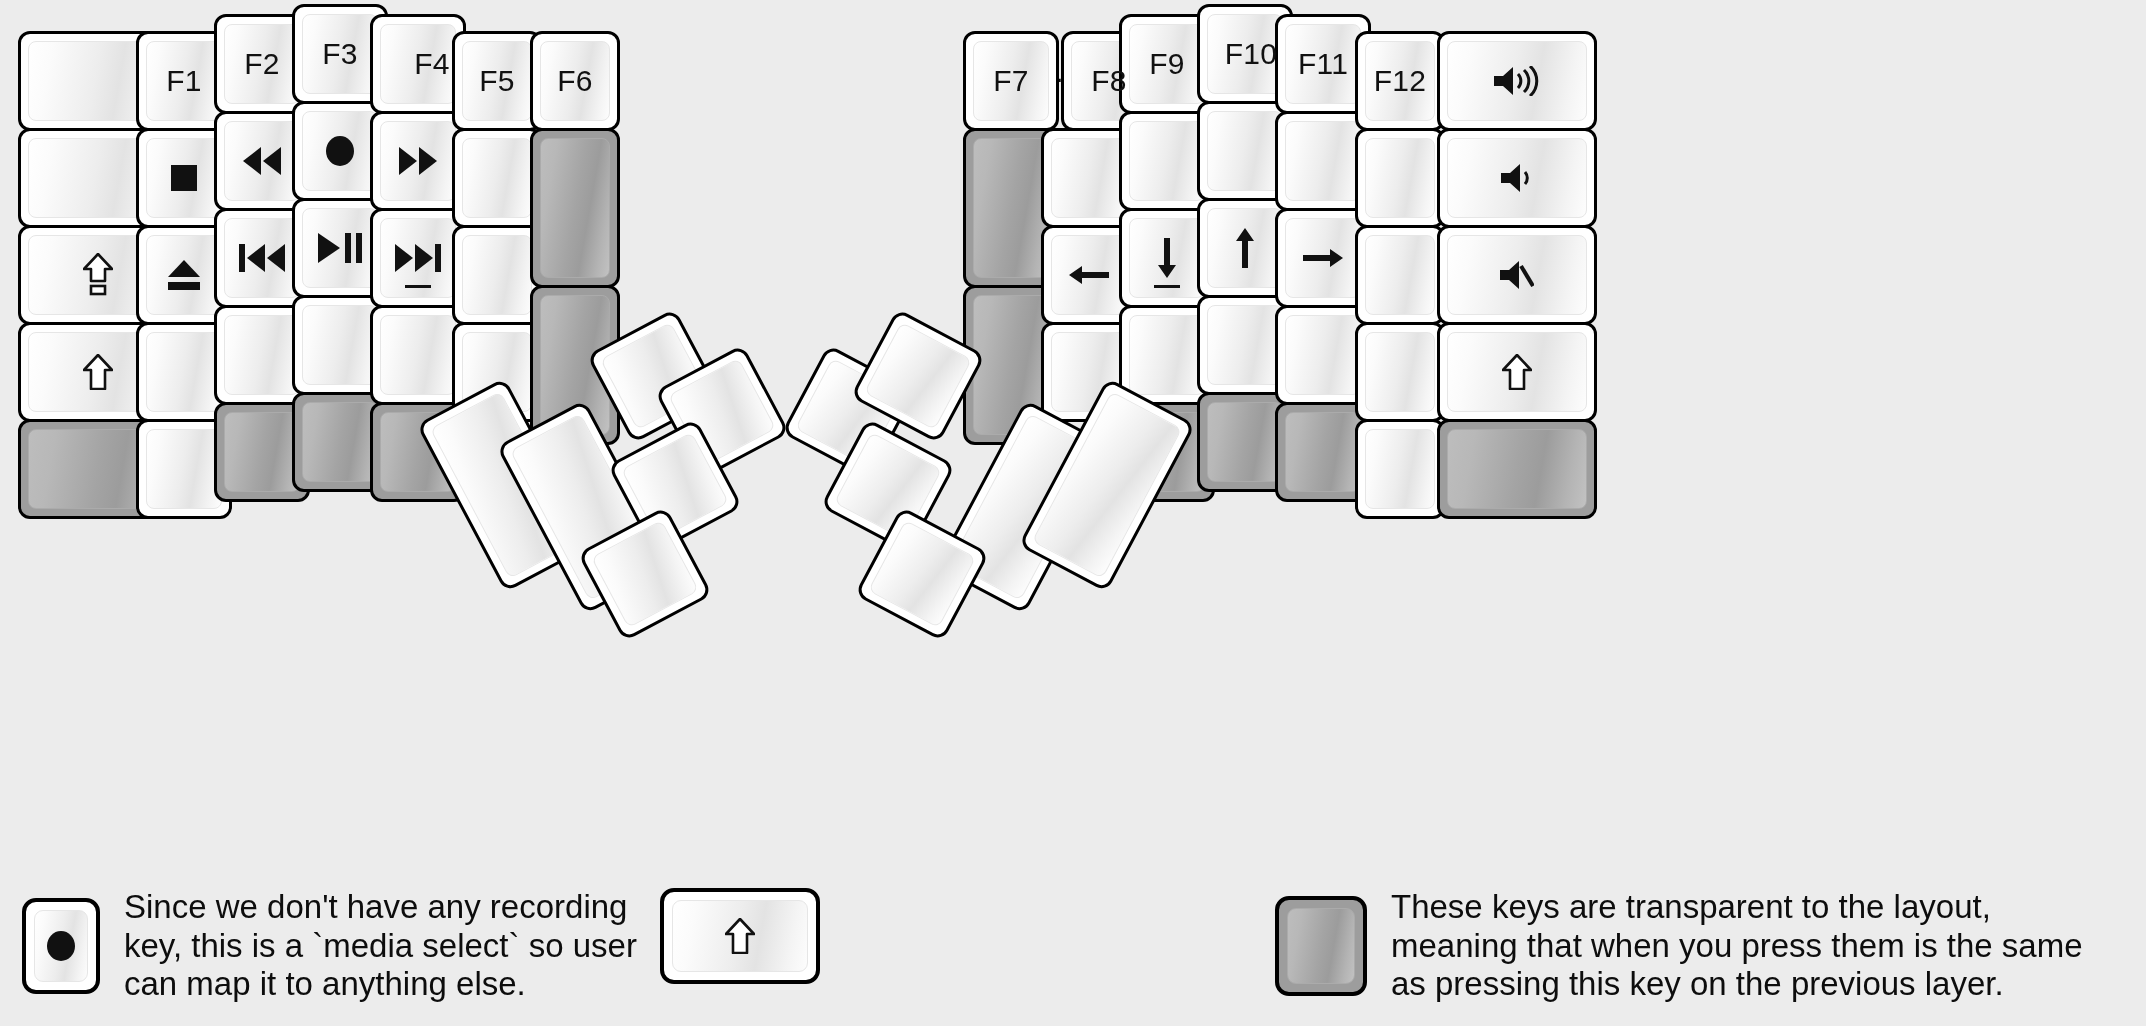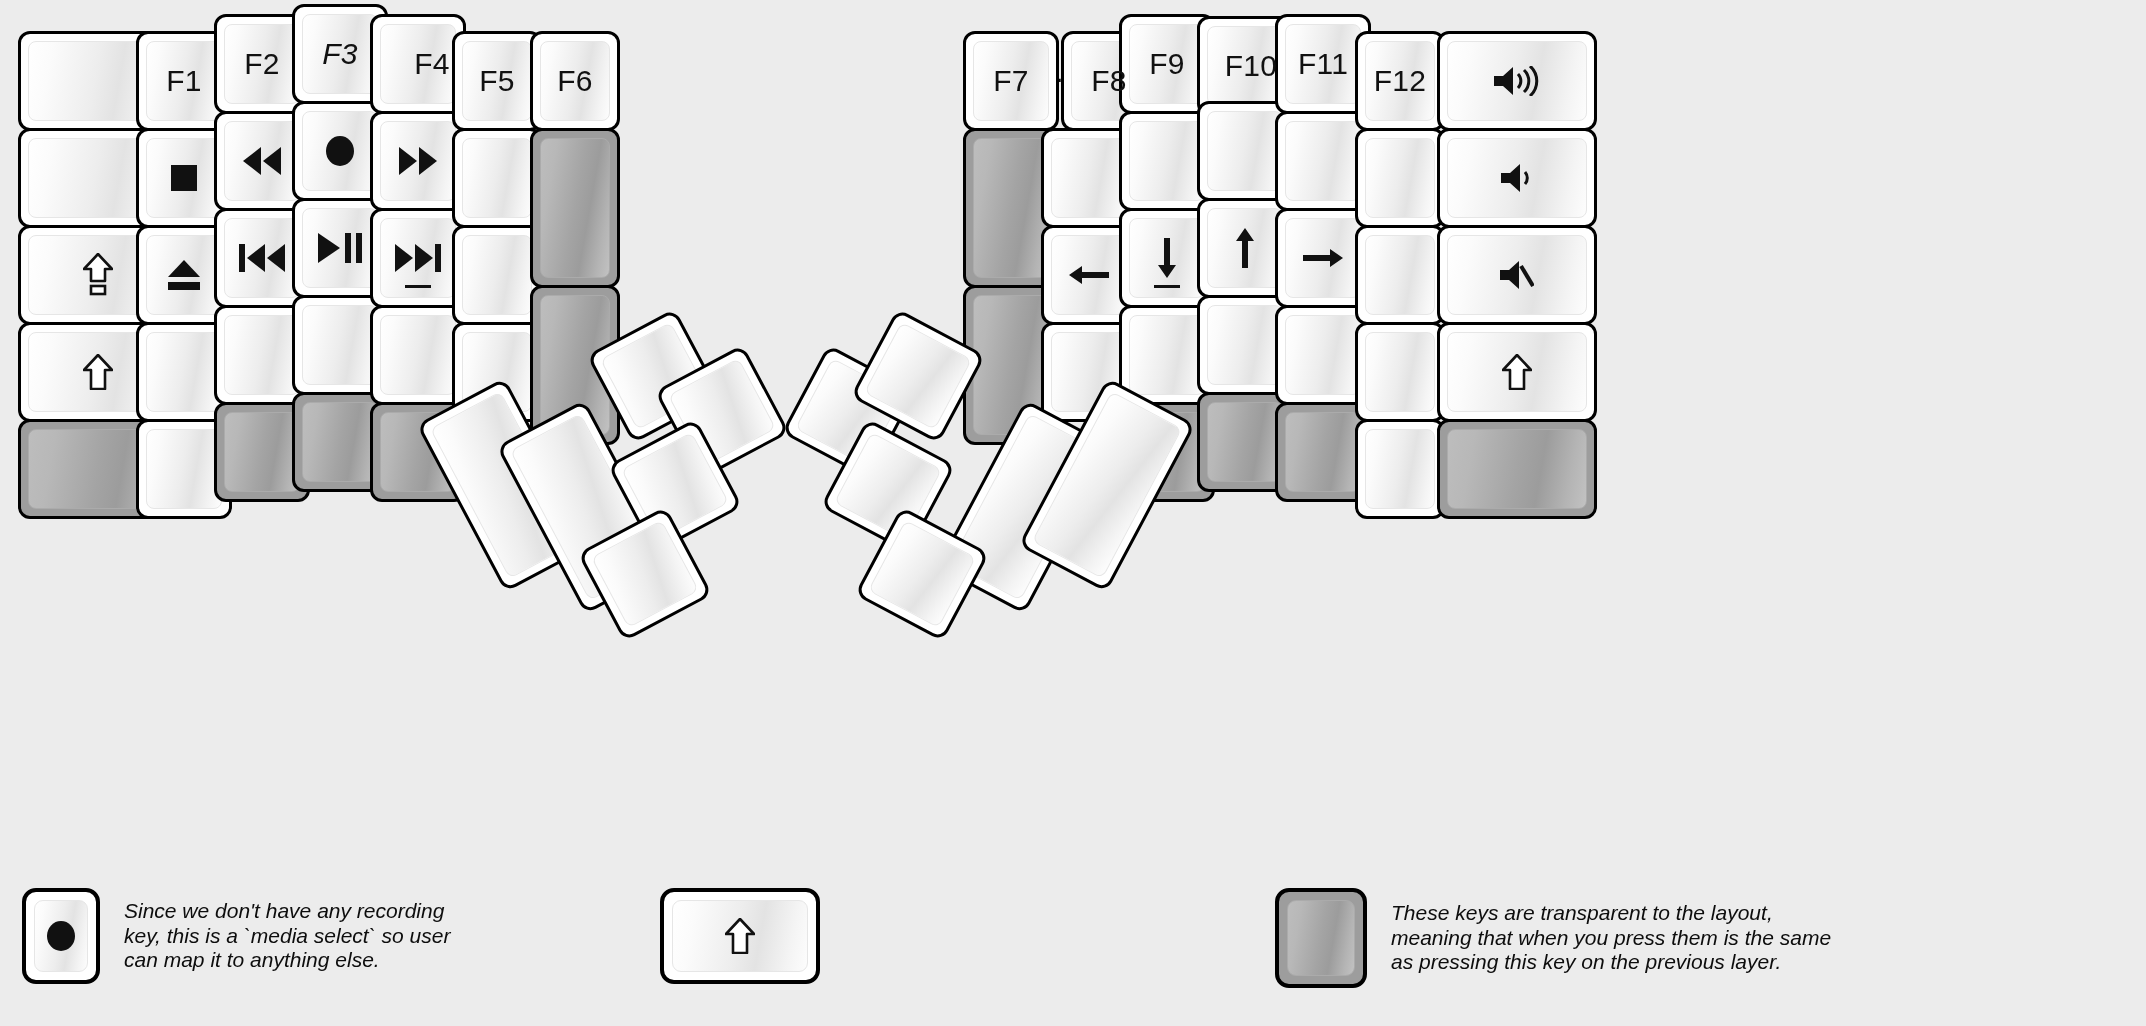--- a/index.html
+++ b/index.html
@@ -81,24 +81,23 @@
   .legend-key.trans{background:#9d9d9d;}
   .legend-key.trans .face{
     background:linear-gradient(100deg,#bdbdbd 0%,#b8b8b8 18%,#a4a4a4 50%,#9c9c9c 66%,#b4b4b4 86%,#c2c2c2 100%);
     border:1px solid #ababab;
   }
   .legend-key .lbl{
     position:absolute;inset:0;display:flex;align-items:center;justify-content:center;z-index:3;
   }
   .legend-text{
     margin-left:24px;
-    font-size:21px;line-height:1.17;
+    font-size:33px;line-height:1.17;
     color:#0d0d0d;
     white-space:pre-line;
-    font-style:italic;
   }
 </style>
 </head>
 <body>
 
 <div id="stage">
   <div id="title">fn Layer</div>
   <div id="keys-layer">
       <div class="key" style="left: 18px; top: 31px; width: 160px; height: 100px;">
         <div class="face"></div>
@@ -194,21 +193,21 @@
         </div>
       </div>
       <div class="key" style="left: 214px; top: 305px; width: 96px; height: 100px;">
         <div class="face"></div>
         <div class="lbl"></div>
       </div>
       <div class="key trans" style="left: 214px; top: 402px; width: 96px; height: 100px;">
         <div class="face"></div>
         <div class="lbl"></div>
       </div>
-      <div class="key" style="left: 292px; top: 4px; width: 96px; height: 100px; font-style: italic;">
+      <div class="key" style="left: 292px; top: 4px; width: 96px; height: 100px;">
         <div class="face"></div>
         <div class="lbl">F3</div>
       </div>
       <div class="key" style="left: 292px; top: 101px; width: 96px; height: 100px;">
         <div class="face"></div>
         <div class="lbl">
           <span class="g">
             <svg width="30" height="30" viewBox="0 0 30 30" fill="#111">
               <ellipse cx="15" cy="15" rx="14" ry="15"></ellipse>
             </svg>
@@ -353,21 +352,21 @@
         <div class="sub-line" style="bottom: 17px;"></div>
       </div>
       <div class="key" style="left: 1119px; top: 305px; width: 96px; height: 100px;">
         <div class="face"></div>
         <div class="lbl"></div>
       </div>
       <div class="key trans" style="left: 1119px; top: 402px; width: 96px; height: 100px;">
         <div class="face"></div>
         <div class="lbl"></div>
       </div>
-      <div class="key" style="left: 1197px; top: 16px; width: 96px; height: 100px; padding-left: 12px;">
+      <div class="key" style="left: 1197px; top: 4px; width: 96px; height: 100px; padding-left: 12px;">
         <div class="face"></div>
         <div class="lbl">F10</div>
       </div>
       <div class="key" style="left: 1197px; top: 101px; width: 96px; height: 100px;">
         <div class="face"></div>
         <div class="lbl"></div>
       </div>
       <div class="key" style="left: 1197px; top: 198px; width: 96px; height: 100px;">
         <div class="face"></div>
         <div class="lbl">

